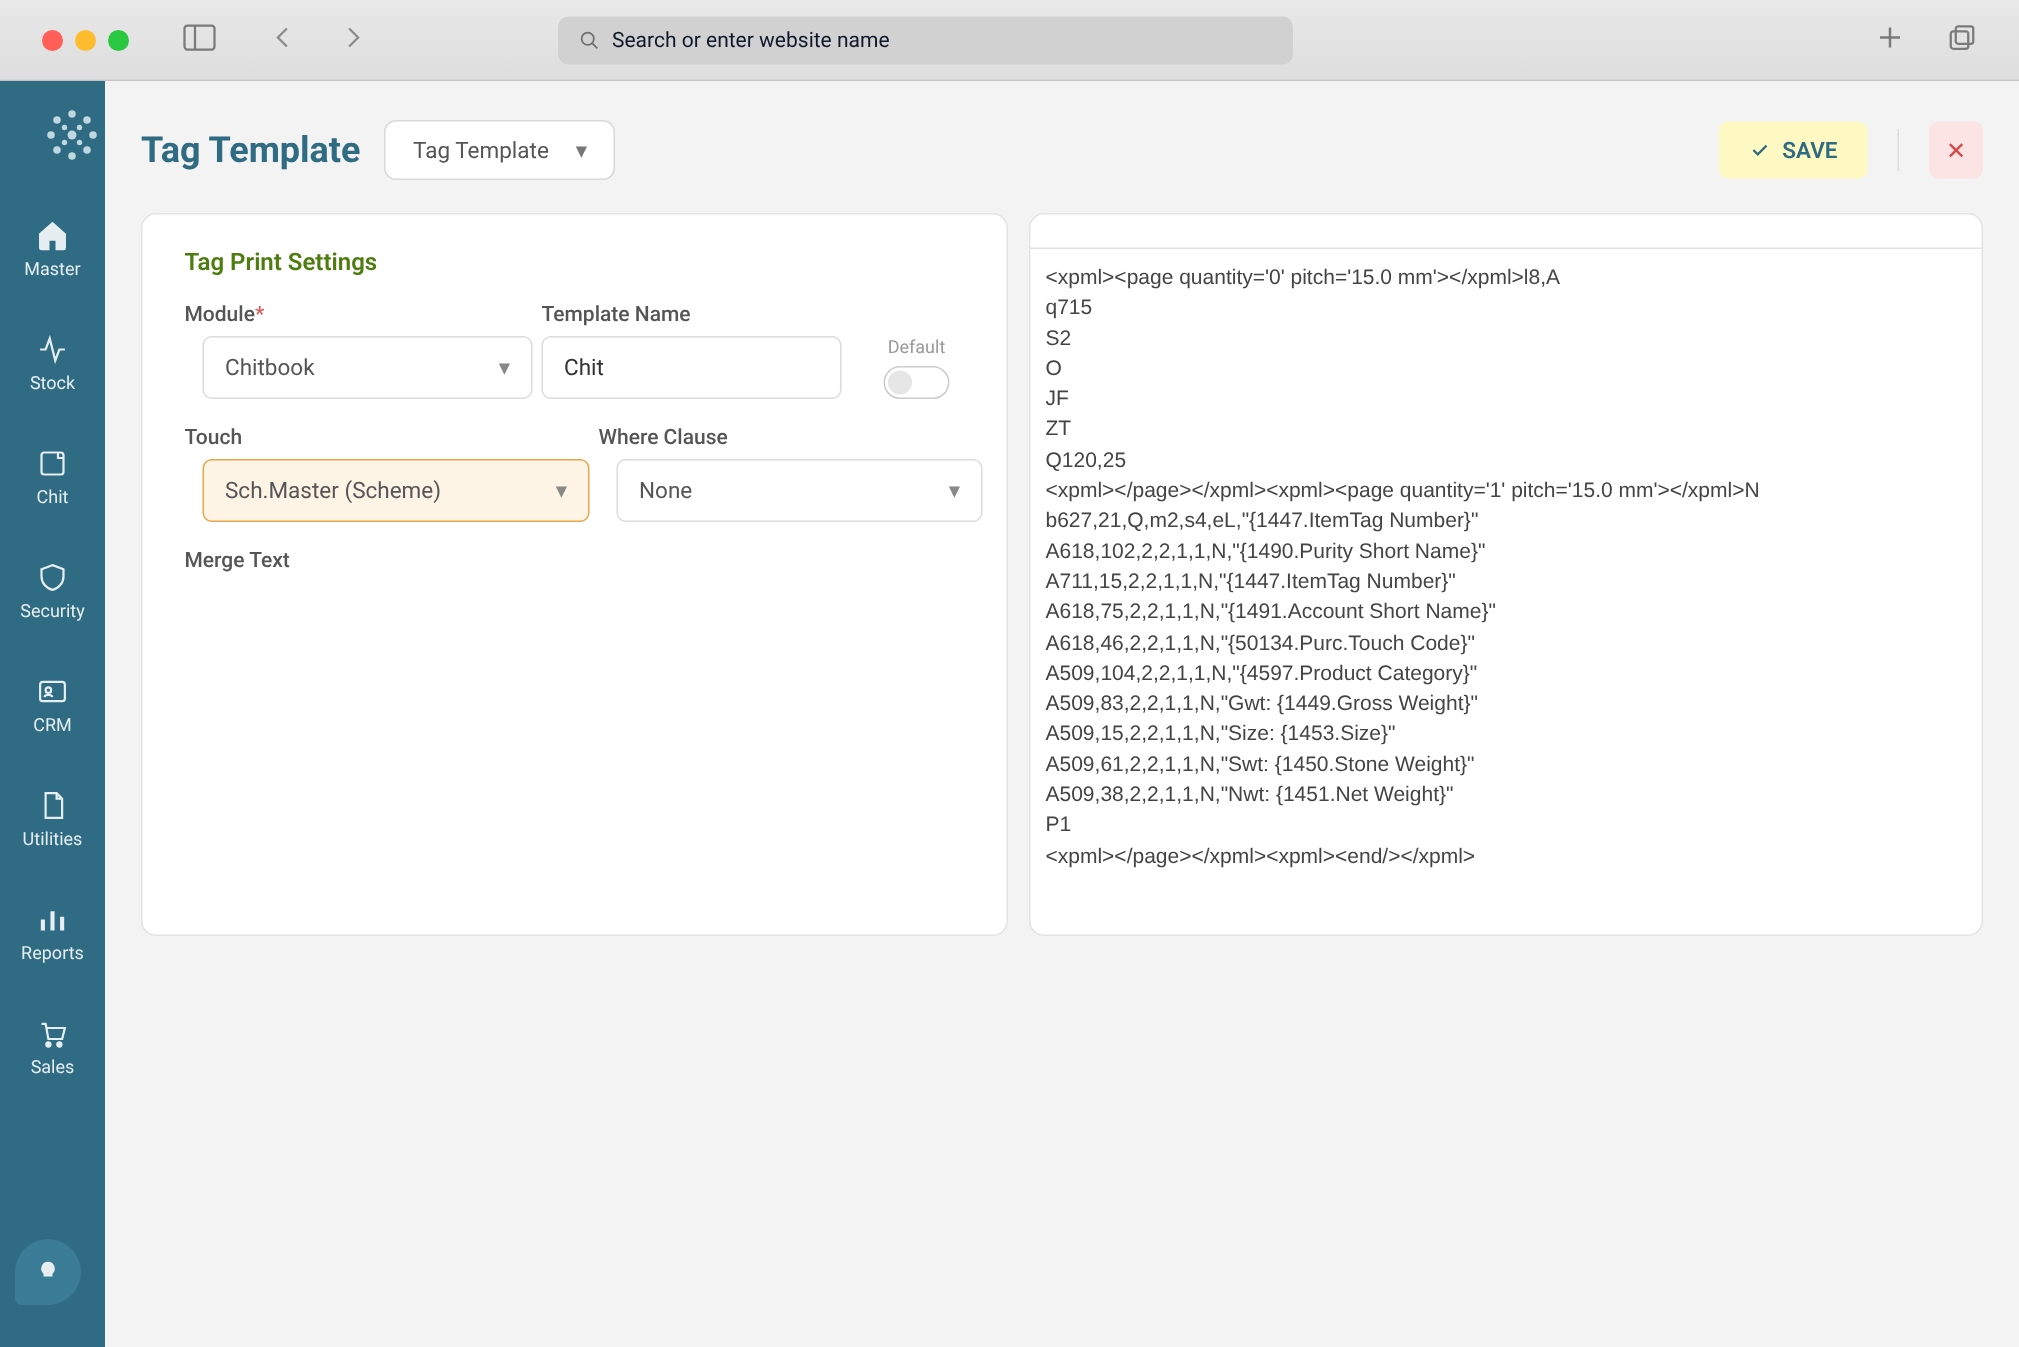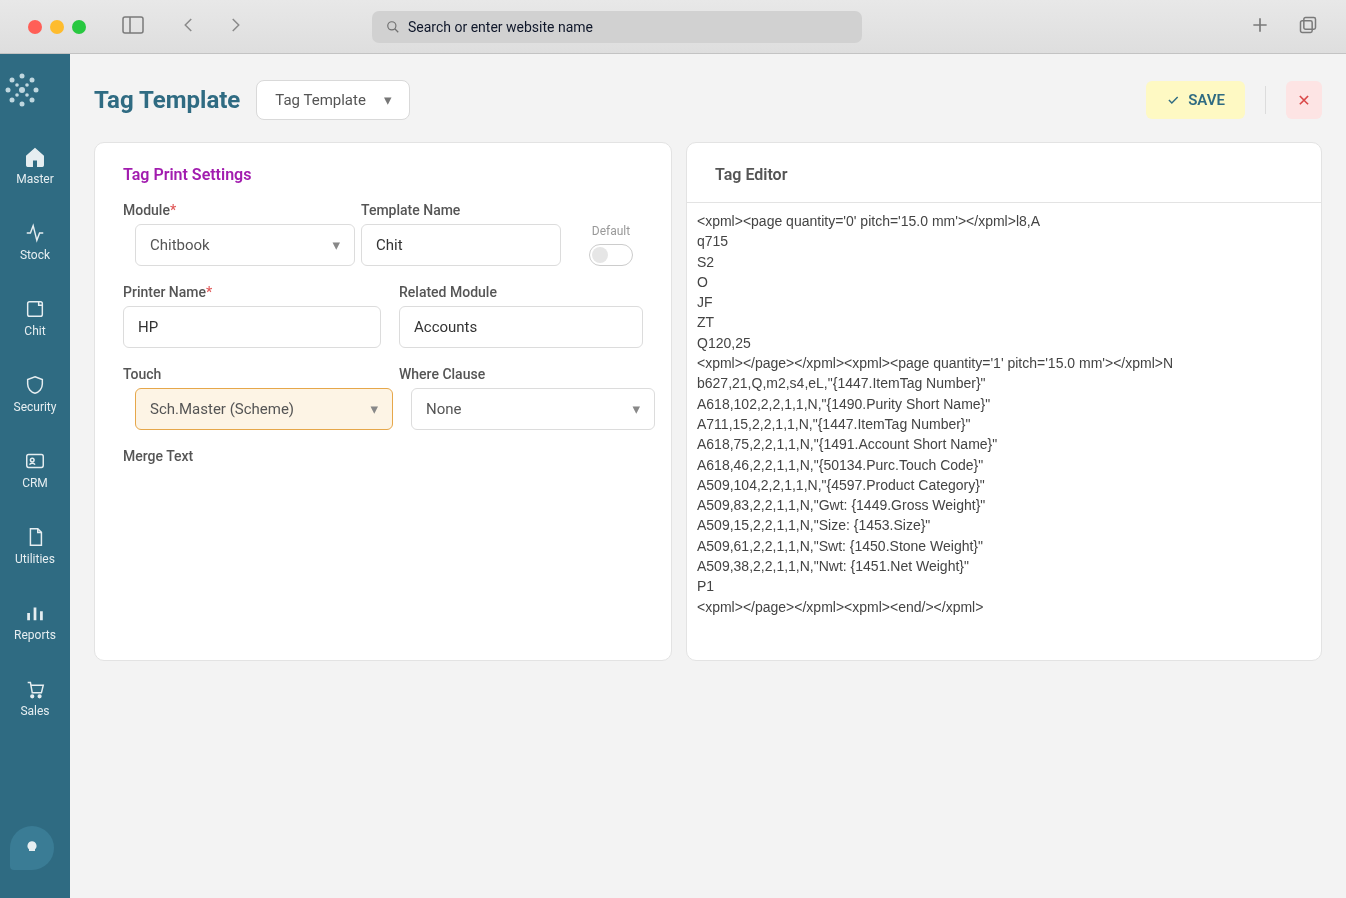--- a/index.html
+++ b/index.html
@@ -12,42 +12,42 @@
 .tl-red{background:#ff5f57;} .tl-yellow{background:#febc2e;} .tl-green{background:#28c840;}
 .sidebar-toggle-icon{color:#7a7a7a;margin-right:28px;}
 .nav-arrows{display:flex;gap:28px;color:#8a8a8a;margin-right:120px;}
 .nav-arrow svg{width:18px;height:18px;}
 .urlbar{flex:0 0 490px;height:32px;background:#d1d1d1;border-radius:7px;display:flex;align-items:center;gap:8px;padding:0 14px;color:#0f172a;font-size:14px;}
 .browser-spacer{flex:1;}
 .browser-right{display:flex;gap:28px;color:#7a7a7a;}
 
 
 .app{display:flex;height:calc(898px - 54px);}
-.side-nav{width:70px;background:#2f6b82;display:flex;flex-direction:column;align-items:flex-start;padding-top:14px;gap:24px;color:#e6eef1;position:relative;}
+.side-nav{width:70px;background:#2f6b82;display:flex;flex-direction:column;align-items:flex-end;padding-top:14px;gap:24px;color:#e6eef1;position:relative;}
 .logo{width:44px;height:44px;display:flex;align-items:center;justify-content:center;margin-bottom:4px;opacity:.9;}
 .nav-item{display:flex;flex-direction:column;align-items:center;gap:4px;font-size:12px;cursor:pointer;width:100%;padding:6px 0;}
 .nav-item svg{width:22px;height:22px;fill:none;stroke:#e6eef1;stroke-width:1.6;}
 .help-bubble{position:absolute;bottom:28px;left:10px;width:44px;height:44px;background:#3a7c95;border-radius:22px 22px 22px 4px;display:flex;align-items:center;justify-content:center;}
 .help-bubble svg{width:18px;height:18px;fill:#e6eef1;}
 
 .content{flex:1;background:#f3f3f3;padding:26px 24px;}
 .topbar{display:flex;align-items:center;gap:16px;margin-bottom:22px;}
 .page-title{font-size:24px;font-weight:700;color:#2f6b82;}
 .title-select{display:flex;align-items:center;gap:18px;border:1px solid #d9d9d9;background:#fff;border-radius:8px;padding:10px 18px;color:#555;font-size:15px;cursor:pointer;}
 .title-select .caret{color:#777;}
 .topbar-spacer{flex:1;}
 .save-btn{background:#fef9c3;color:#2f6b82;border:none;border-radius:6px;padding:10px 20px;font-size:15px;font-weight:600;display:flex;align-items:center;gap:8px;cursor:pointer;}
 .vdiv{width:1px;height:28px;background:#dcdcdc;margin:0 4px;}
 .close-btn{background:#fde4e4;border:none;border-radius:6px;width:36px;height:38px;display:flex;align-items:center;justify-content:center;color:#d94848;font-size:16px;cursor:pointer;}
 
 .cards{display:flex;gap:14px;}
 .card{background:#fff;border:1px solid #e3e3e3;border-radius:10px;padding:22px 28px 28px;}
 .card-left{width:578px;}
 .card-right{flex:1;min-width:0;}
-.card-title{font-size:16px;font-weight:600;color:#a21caf;margin-bottom:18px;}
+.card-title{font-size:16px;font-weight:600;color:#4d7c0f;margin-bottom:18px;}
 .card-title-grey { color:#555; }
 
 .form-row{display:flex;gap:18px;margin-bottom:18px;align-items:flex-end;}
 .form-col{flex:1;display:flex;flex-direction:column;gap:6px;}
 .form-col.narrow{flex:0 0 64px;align-items:center;}
 .field-label{font-size:14px;color:#555;font-weight:500;}
 .req{color:#e05a5a;}
 .field-label-small{font-size:12px;color:#999;}
 .input, .select{height:42px;border:1px solid #dcdcdc;border-radius:6px;padding:0 14px;font-size:15px;color:#333;background:#fff;width:100%;}
 .input::placeholder{color:#999;}
@@ -221,30 +221,20 @@
           <div class="form-col" style="flex:0 0 200px">
             <div class="field-label">Template Name</div>
             <input class="input" value="Chit" style="">
           </div>
           <div class="form-col narrow">
             <div class="field-label-small">Default</div>
             <div class="toggle"></div>
           </div>
         </div>
 
-        <div class="form-row">
-          <div class="form-col form-col-half">
-            <div class="field-label"><span>Printer Name</span><span class="req">*</span></div>
-            <input class="input" value="HP" style="">
-          </div>
-          <div class="form-col">
-            <div class="field-label">Related Module</div>
-            <input class="input" value="Accounts" style="">
-          </div>
-        </div>
 
         <div class="form-row">
           <div class="form-col form-col-half">
             <div class="field-label">Touch</div>
             <div class="select highlight">
               <span>Sch.Master (Scheme)</span>
               <span class="caret">▾</span>
             </div>
           </div>
           <div class="form-col">
@@ -258,21 +248,20 @@
 
         <div class="form-row">
           <div class="form-col form-col-half">
             <div class="field-label">Merge Text</div>
           </div>
           <div class="form-col"></div>
         </div>
       </div>
 
       <div class="card card-right">
-        <div class="card-title card-title-grey">Tag Editor</div>
         <div class="editor-body">&lt;xpml&gt;&lt;page quantity='0' pitch='15.0 mm'&gt;&lt;/xpml&gt;l8,A
 q715
 S2
 O
 JF
 ZT
 Q120,25
 &lt;xpml&gt;&lt;/page&gt;&lt;/xpml&gt;&lt;xpml&gt;&lt;page quantity='1' pitch='15.0 mm'&gt;&lt;/xpml&gt;N
 b627,21,Q,m2,s4,eL,"{1447.ItemTag Number}"
 A618,102,2,2,1,1,N,"{1490.Purity Short Name}"

